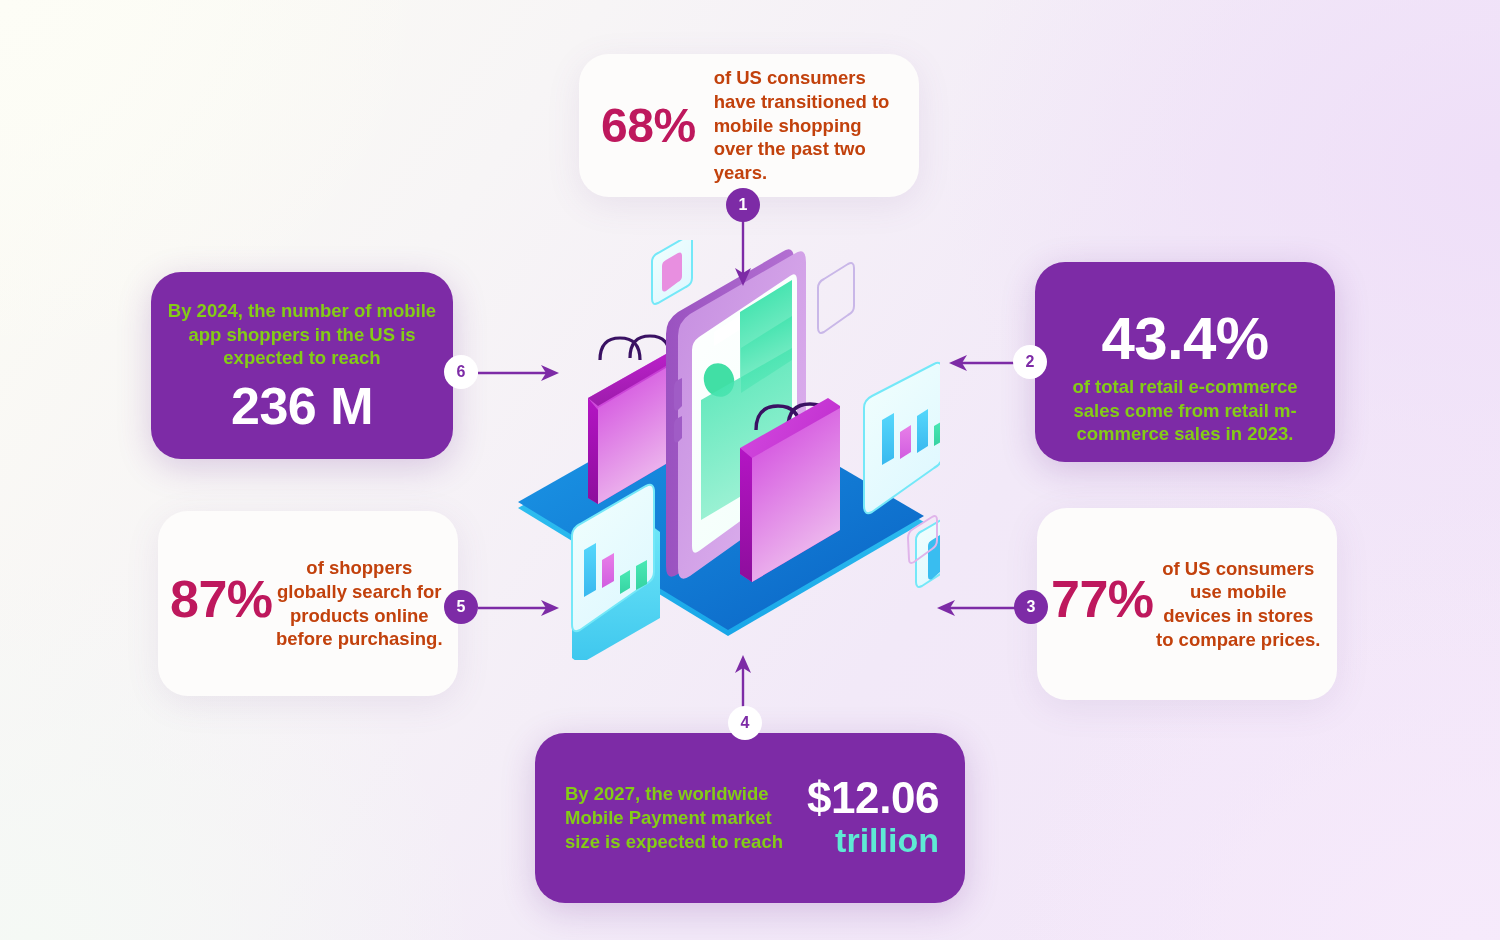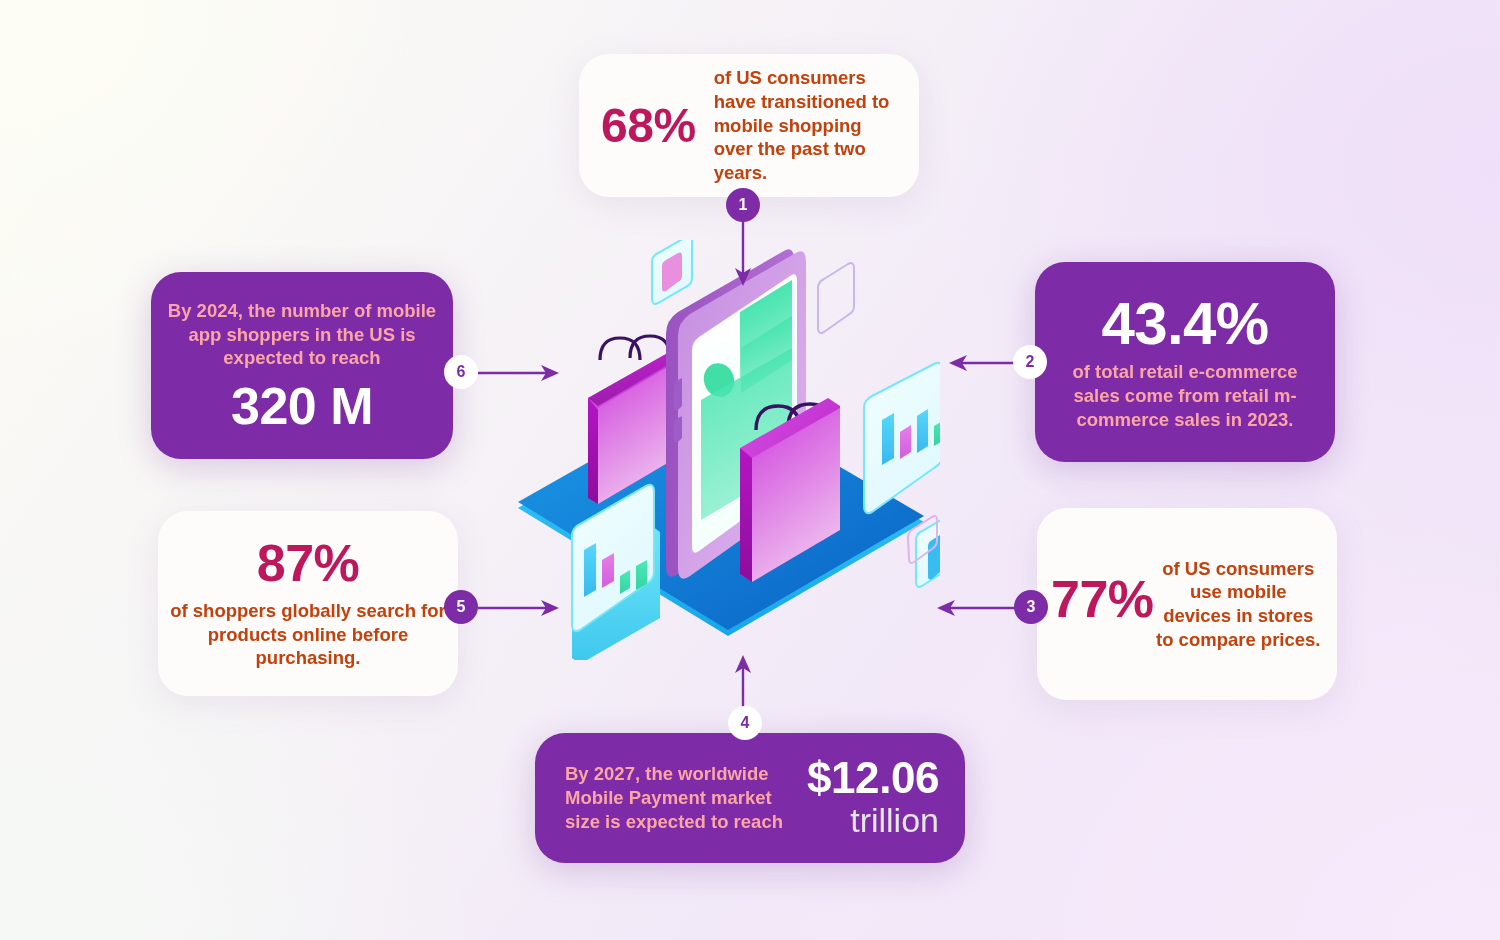--- a/index.html
+++ b/index.html
@@ -47,65 +47,65 @@
     line-height: 1;
     white-space: nowrap;
   }
   .stat-text {
     font-weight: 600;
     line-height: 1.28;
   }
   .light .stat-big { color: #be185d; }
   .light .stat-text { color: #c2410c; }
   .purple .stat-big { color: #ffffff; }
-  .purple .stat-text { color: #fca5a5; }
+  .purple .stat-text { color: #84cc16; }
 
   
   #card-1 {
     left: 579px; top: 54px; width: 340px; height: 143px;
     padding: 0 24px 0 22px;
     gap: 18px;
     justify-content: flex-start;
   }
   #card-1 .stat-big { font-size: 48px; }
   #card-1 .stat-text { font-size: 18.5px; text-align: left; }
 
   
   #card-2 {
     left: 1035px; top: 262px; width: 300px; height: 200px;
-    flex-direction: column; padding: 18px 14px 16px;
+    flex-direction: column; padding: 18px 14px 16px; justify-content: flex-end;
   }
   #card-2 .stat-big { font-size: 60px; margin-bottom: 6px; }
   #card-2 .stat-text { font-size: 18.5px; text-align: center; }
 
   
   #card-3 {
     left: 1037px; top: 508px; width: 300px; height: 192px;
     flex-direction: row; padding: 18px 14px;
   }
   #card-3 .stat-big { font-size: 52px; margin-bottom: 10px; }
   #card-3 .stat-text { font-size: 18.5px; text-align: center; }
 
   
   #card-4 {
-    left: 535px; top: 733px; width: 430px; height: 130px;
+    left: 535px; top: 733px; width: 430px; height: 170px;
     padding: 0 26px 0 30px; gap: 24px;
   }
   #card-4 .stat-text { font-size: 18.5px; text-align: left; }
   #card-4 .num-block { text-align: right; }
   #card-4 .stat-big { font-size: 44px; display: block; }
   #card-4 .stat-sub {
-    font-size: 34px; font-weight: 400; color: #e5e5e5; display: block;
+    font-size: 34px; font-weight: 700; color: #5eead4; display: block;
     line-height: 1.1; margin-top: 2px;
   }
 
   
   #card-5 {
     left: 158px; top: 511px; width: 300px; height: 185px;
-    flex-direction: column; padding: 16px 12px;
+    flex-direction: row; padding: 16px 12px;
   }
   #card-5 .stat-big { font-size: 52px; margin-bottom: 10px; }
   #card-5 .stat-text { font-size: 18.5px; text-align: center; }
 
   
   #card-6 {
     left: 151px; top: 272px; width: 302px; height: 187px;
     flex-direction: column; padding: 16px 14px;
   }
   #card-6 .stat-text { font-size: 18.5px; text-align: center; }
@@ -334,21 +334,21 @@
     <span class="stat-text">of shoppers globally search for products online before purchasing.</span>
   </div>
   <div class="badge solid" id="badge-5">5</div>
   <svg class="arrow" id="arrow-5" width="82" height="22" viewBox="0 0 82 22">
     <line x1="0" y1="11" x2="68" y2="11" stroke="#7d2ba6" stroke-width="2.4"></line>
     <path d="M81 11 L63 3 L68 11 L63 19 Z" fill="#7d2ba6"></path>
   </svg>
 
   <div class="card purple" id="card-6">
     <span class="stat-text">By 2024, the number of mobile app shoppers in the US is expected to reach</span>
-    <span class="stat-big">320 M</span>
+    <span class="stat-big">236 M</span>
   </div>
   <div class="badge hollow" id="badge-6">6</div>
   <svg class="arrow" id="arrow-6" width="82" height="22" viewBox="0 0 82 22">
     <line x1="0" y1="11" x2="68" y2="11" stroke="#7d2ba6" stroke-width="2.4"></line>
     <path d="M81 11 L63 3 L68 11 L63 19 Z" fill="#7d2ba6"></path>
   </svg>
 
 </div>
 
 </body></html>

